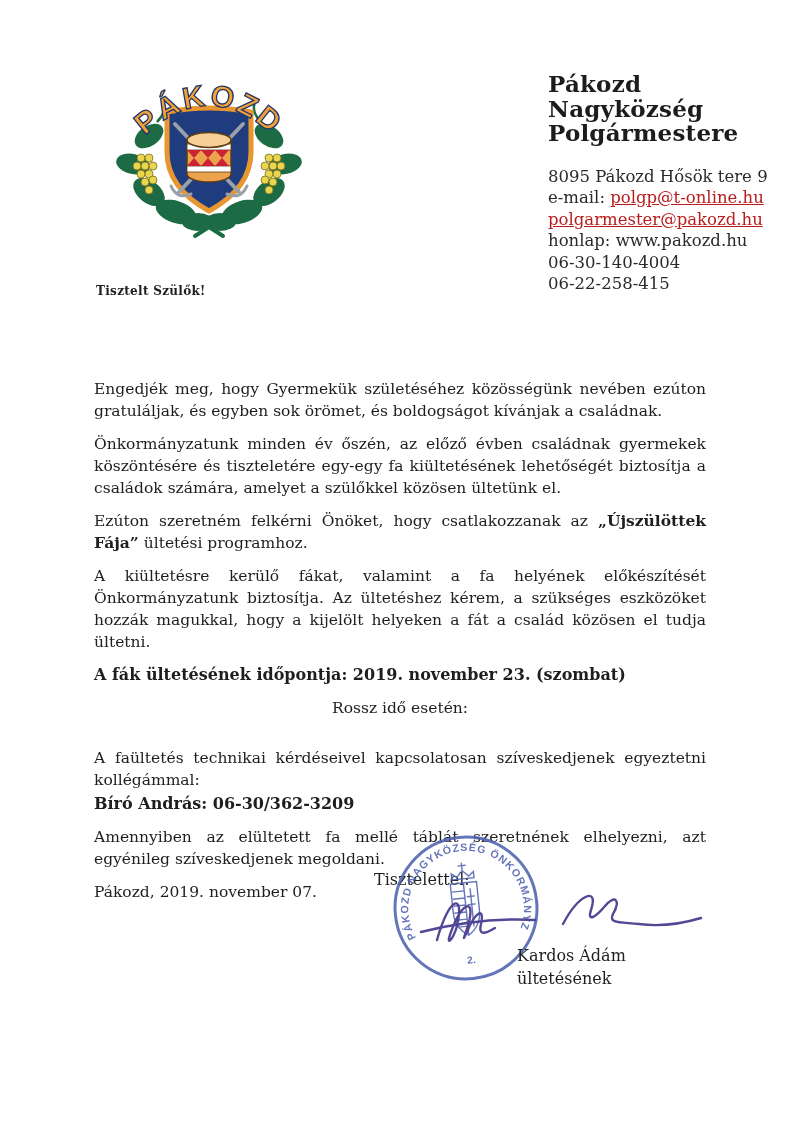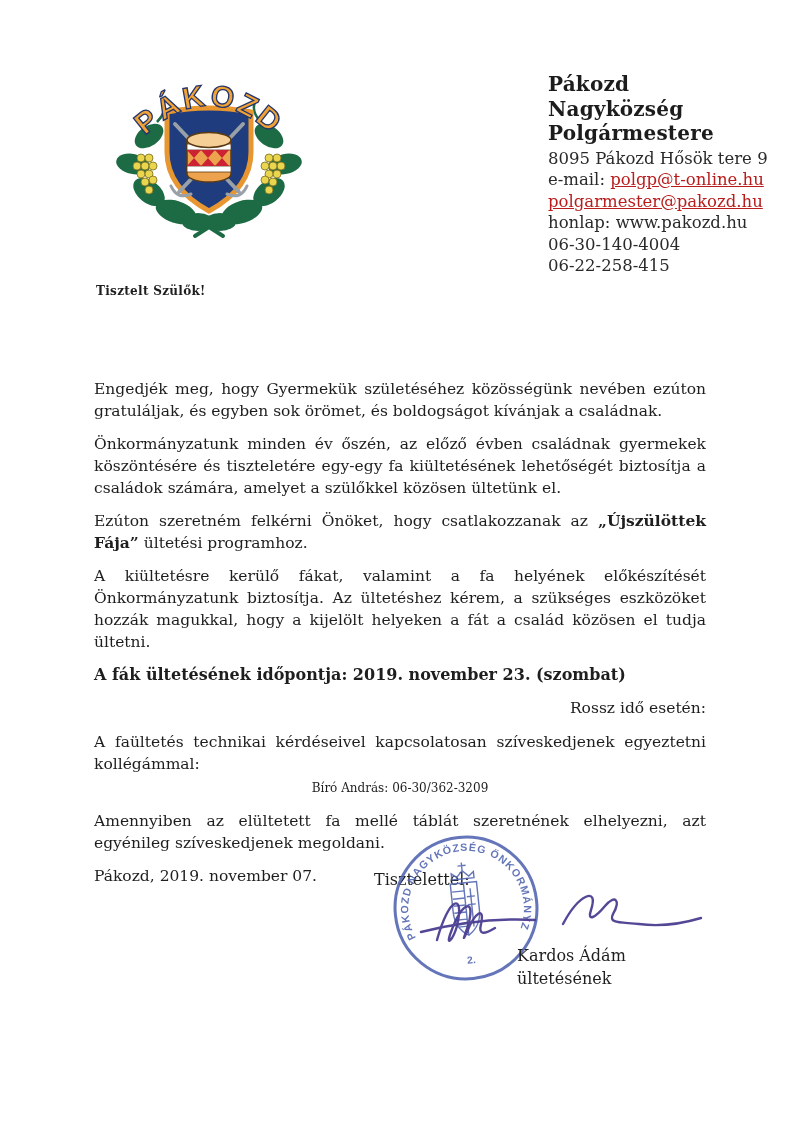--- a/index.html
+++ b/index.html
@@ -15,41 +15,41 @@
     overflow: hidden;
   }
 
   
   .logo-wrap { position: absolute; left: 103px; top: 60px; width: 212px; height: 180px; }
   .contact {
     position: absolute; left: 548px; top: 72px; width: 218px;
     font-size: 16.5px; line-height: 21.5px; color: #2a2a2a;
   }
   .contact .title {
-    font-weight: bold; font-size: 20px; line-height: 24.5px;
-    color: #1c1c1c; margin-bottom: 2px; letter-spacing: 0.2px;
+    font-weight: bold; font-size: 23px; line-height: 24.5px;
+    color: #1c1c1c; margin-bottom: 20px; letter-spacing: 0.2px;
   }
   .contact a { color: #b91c1c; text-decoration: underline; }
   .contact .row { white-space: nowrap; }
 
   
   .salutation {
     position: absolute; left: 96px; top: 284px;
     font-weight: bold; font-size: 12px; letter-spacing: 0.3px;
   }
   .letter-body {
     position: absolute; left: 94px; top: 378px; width: 612px;
     font-size: 15.5px; line-height: 22px; text-align: justify;
   }
   .letter-body p { margin: 0 0 11px 0; }
   .letter-body .tight { margin-bottom: 2px; }
   .bold-line { font-weight: bold; font-size: 16px; text-align: left; }
-  .badweather { position: relative; text-align: right; height: 22px; margin-bottom: 12px; }
+  .badweather { position: relative; text-align: center; height: 22px; margin-bottom: 28px; }
   .badweather .bw-date { position: absolute; left: 228px; top: 0; font-weight: bold; font-size: 16px; }
-  .centered-contact { text-align: center; font-weight: normal; font-size: 12px; margin: 0 0 14px 0; }
+  .centered-contact { text-align: left; font-weight: bold; font-size: 16px; margin: 0 0 14px 0; }
   .place-date { text-align: left; margin-top: 2px; }
 
   
   .closing { position: absolute; left: 374px; top: 870px; font-size: 16px; }
   .stamp-wrap { position: absolute; left: 390px; top: 832px; width: 152px; height: 152px; opacity: 0.88; }
   .signature-wrap { position: absolute; left: 415px; top: 878px; width: 292px; height: 80px; }
   .signer { position: absolute; left: 505px; top: 944px; font-size: 16px; line-height: 23px; margin-left: 12px; }
 </style>
 </head>
 <body>

